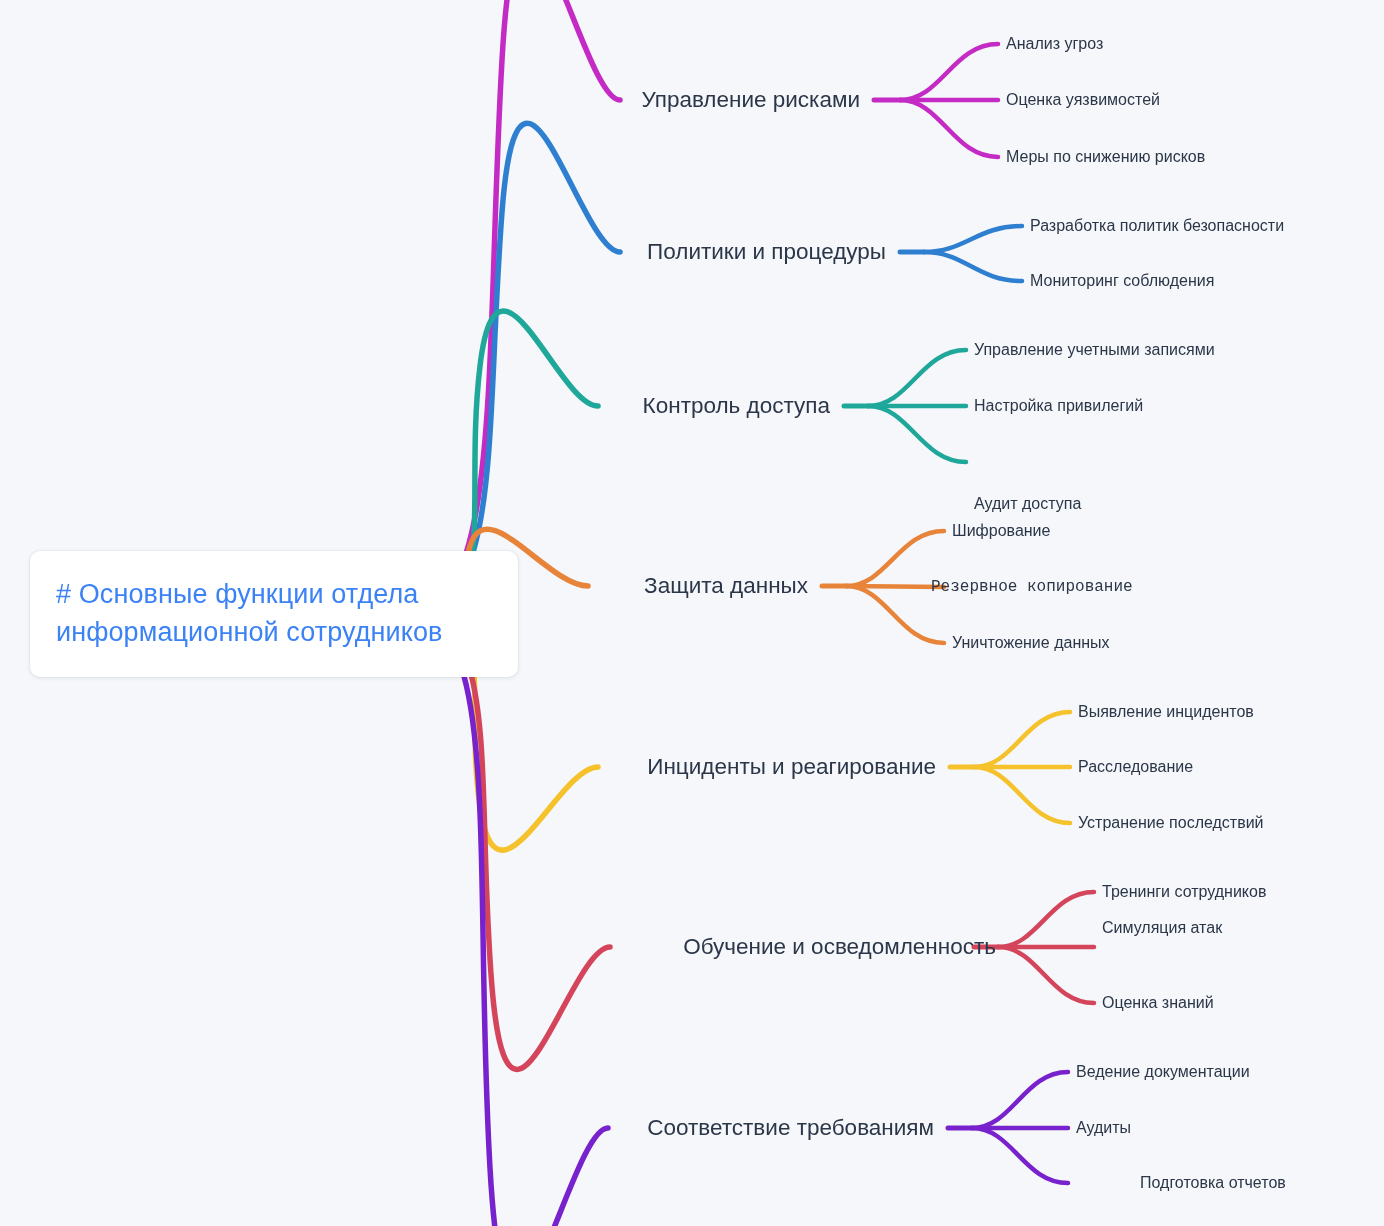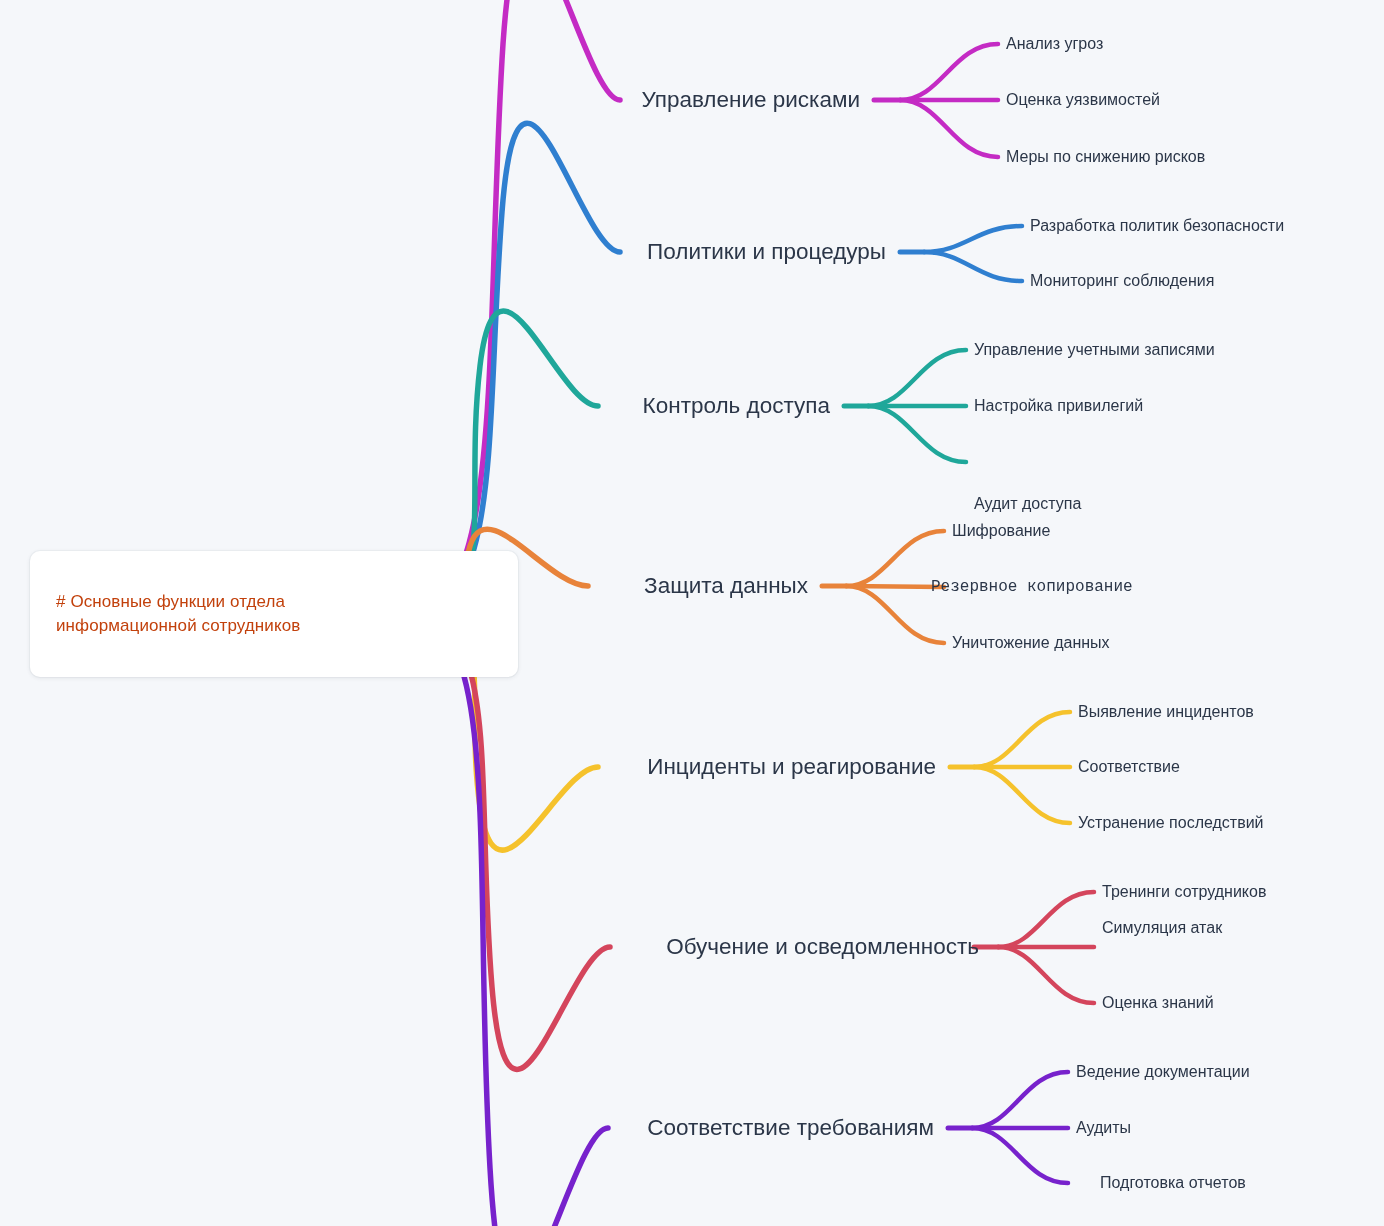--- a/index.html
+++ b/index.html
@@ -37,23 +37,23 @@
     background: #ffffff;
     border-radius: 10px;
     box-shadow: 0 1px 4px rgba(40,50,70,0.10), 0 0 0 1px rgba(40,50,70,0.03);
     display: flex;
     align-items: center;
     box-sizing: border-box;
     padding: 0 26px;
     z-index: 5;
   }
   .root-text {
-    font-size: 17px;
+    font-size: 27px;
     line-height: 1.40;
-    color: #c2410c;
+    color: #3b82f6;
     font-weight: 400;
     letter-spacing: 0.1px;
   }
   .node-label {
     position: absolute;
     color: #2b3648;
     white-space: nowrap;
     z-index: 4;
   }
   .level2 {
@@ -130,25 +130,25 @@
       <div class="node-label level2 l2-right" style="top: 406px; left: 0px; width: 830px; text-align: right;">Контроль доступа</div>
       <div class="node-label level3" style="top: 350px; left: 974px;">Управление учетными записями</div>
       <div class="node-label level3" style="top: 406px; left: 974px;">Настройка привилегий</div>
       <div class="node-label level3" style="top: 462px; left: 974px; margin-top: 42px;">Аудит доступа</div>
       <div class="node-label level2 l2-right" style="top: 586px; left: 0px; width: 808px; text-align: right;">Защита данных</div>
       <div class="node-label level3" style="top: 531px; left: 952px;">Шифрование</div>
       <div class="node-label level3" style="top: 587px; left: 931px; font-family: Liberation Mono, monospace;">Резервное копирование</div>
       <div class="node-label level3" style="top: 643px; left: 952px;">Уничтожение данных</div>
       <div class="node-label level2 l2-right" style="top: 767px; left: 0px; width: 936px; text-align: right;">Инциденты и реагирование</div>
       <div class="node-label level3" style="top: 712px; left: 1078px;">Выявление инцидентов</div>
-      <div class="node-label level3" style="top: 767px; left: 1078px;">Соответствие</div>
+      <div class="node-label level3" style="top: 767px; left: 1078px;">Расследование</div>
       <div class="node-label level3" style="top: 823px; left: 1078px;">Устранение последствий</div>
-      <div class="node-label level2 l2-right" style="top: 947px; left: 0px; width: 960px; text-align: right; padding-left: 19px;">Обучение и осведомленность</div>
+      <div class="node-label level2 l2-right" style="top: 947px; left: 17px; width: 960px; text-align: right; padding-left: 19px;">Обучение и осведомленность</div>
       <div class="node-label level3" style="top: 892px; left: 1102px;">Тренинги сотрудников</div>
       <div class="node-label level3" style="top: 928px; left: 1102px;">Симуляция атак</div>
       <div class="node-label level3" style="top: 1003px; left: 1102px;">Оценка знаний</div>
       <div class="node-label level2 l2-right" style="top: 1128px; left: 0px; width: 934px; text-align: right;">Соответствие требованиям</div>
       <div class="node-label level3" style="top: 1072px; left: 1076px;">Ведение документации</div>
       <div class="node-label level3" style="top: 1128px; left: 1076px;">Аудиты</div>
-      <div class="node-label level3" style="top: 1183px; left: 1100px;">Подготовка отчетов</div>
+      <div class="node-label level3" style="top: 1183px; left: 1140px;">Подготовка отчетов</div>
     </div>
 
 </div>
 
 </body></html>

